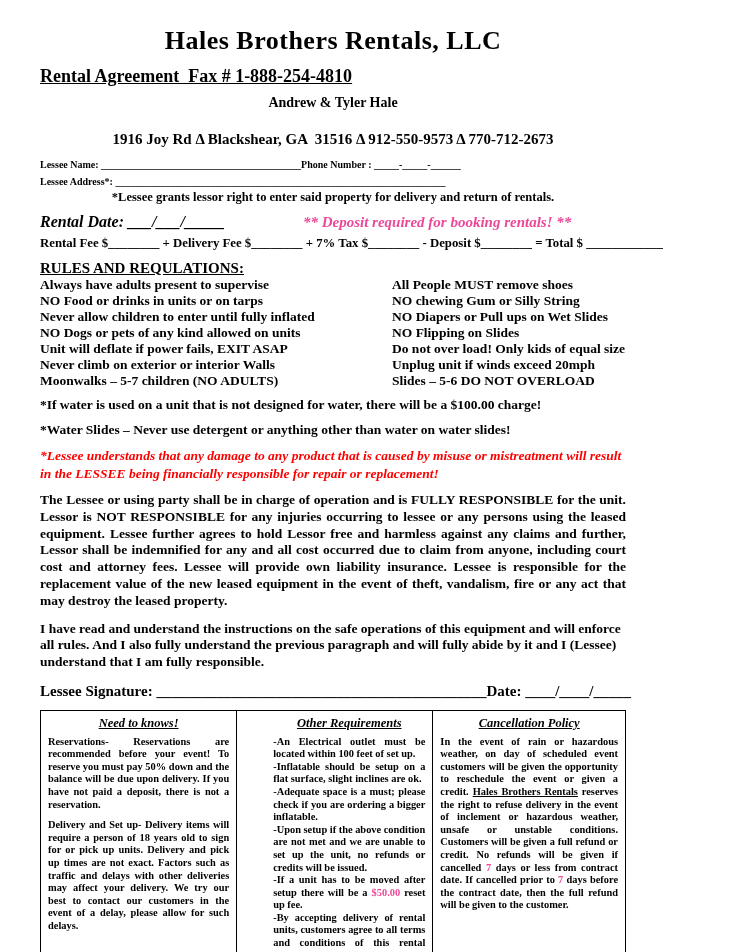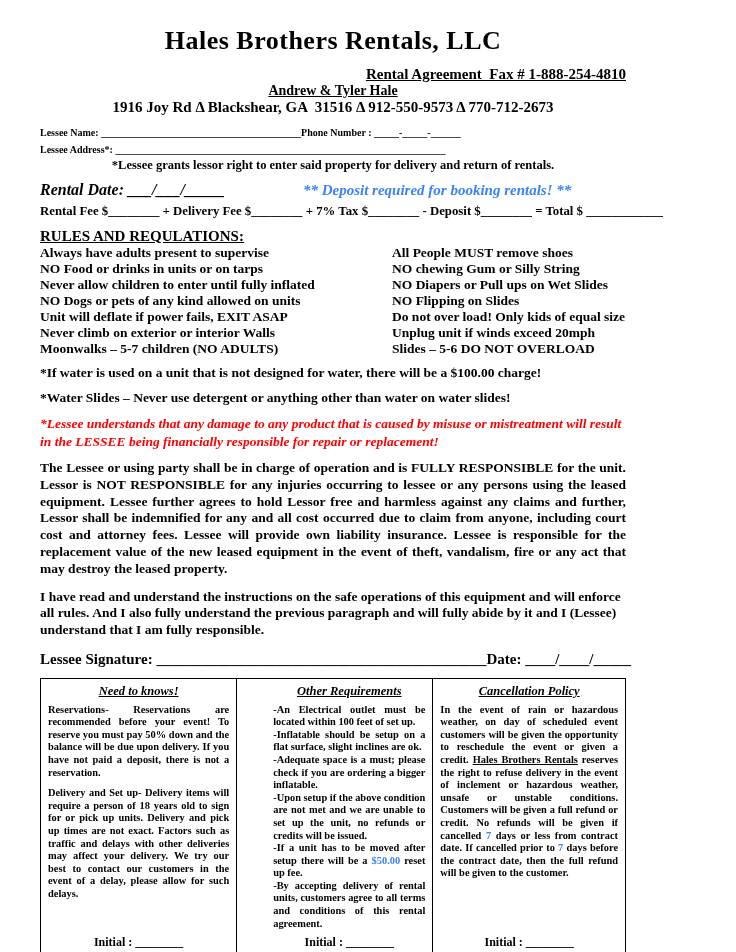--- a/index.html
+++ b/index.html
@@ -2,31 +2,31 @@
 <html><head>
 <meta charset="utf-8">
 <title>Rental Agreement</title>
 <style>
   * { margin:0; padding:0; box-sizing:border-box; }
   html,body { background:#ffffff; }
   body { width:736px; font-family:"Liberation Serif", serif; color:#000; font-weight:bold; }
   .page { width:664px; min-height:952px; padding:26px 38px 8px 40px; background:#fff; }
 
   .company { font-size:26px; text-align:center; margin-bottom:10px; letter-spacing:0.5px; }
-  .subtitle { font-size:15px; text-align:right; }
+  .subtitle { font-size:18px; text-align:left; margin-bottom:8px; }
   .subtitle .u { text-decoration:underline; white-space:pre; }
-  .owners { font-size:14px; text-align:center; margin-bottom:0;text-decoration:underline; }
+  .owners { font-size:14px; text-align:center; margin-bottom:20px; }
   .addr { font-size:15px; text-align:center; margin-bottom:11px; white-space:pre; }
 
   .fline { font-size:10px; white-space:pre; margin-bottom:6px; }
   .fline.addr-line { margin-bottom:3px; }
   .note { font-size:12.5px; text-align:center; margin-bottom:8px; }
 
   .dateline { display:flex; align-items:baseline; font-size:16px; margin-bottom:5px; white-space:pre;font-style:italic; }
-  .red { color:#3b82f6; }
+  .red { color:#ec4899; }
   .deposit { font-size:15px; margin-left:78px; }
 
   .feeline { font-size:12.8px; white-space:pre; margin-bottom:9px; }
 
   .rules-h { font-size:15px; text-decoration:underline; margin-bottom:0; }
   .rules-cols { display:flex; font-size:13.5px; line-height:16px; margin-bottom:8px; }
   .rules-col.left { width:352px; }
   .rules-col.right { flex:1; }
   .rules-col div { white-space:nowrap; }
 

